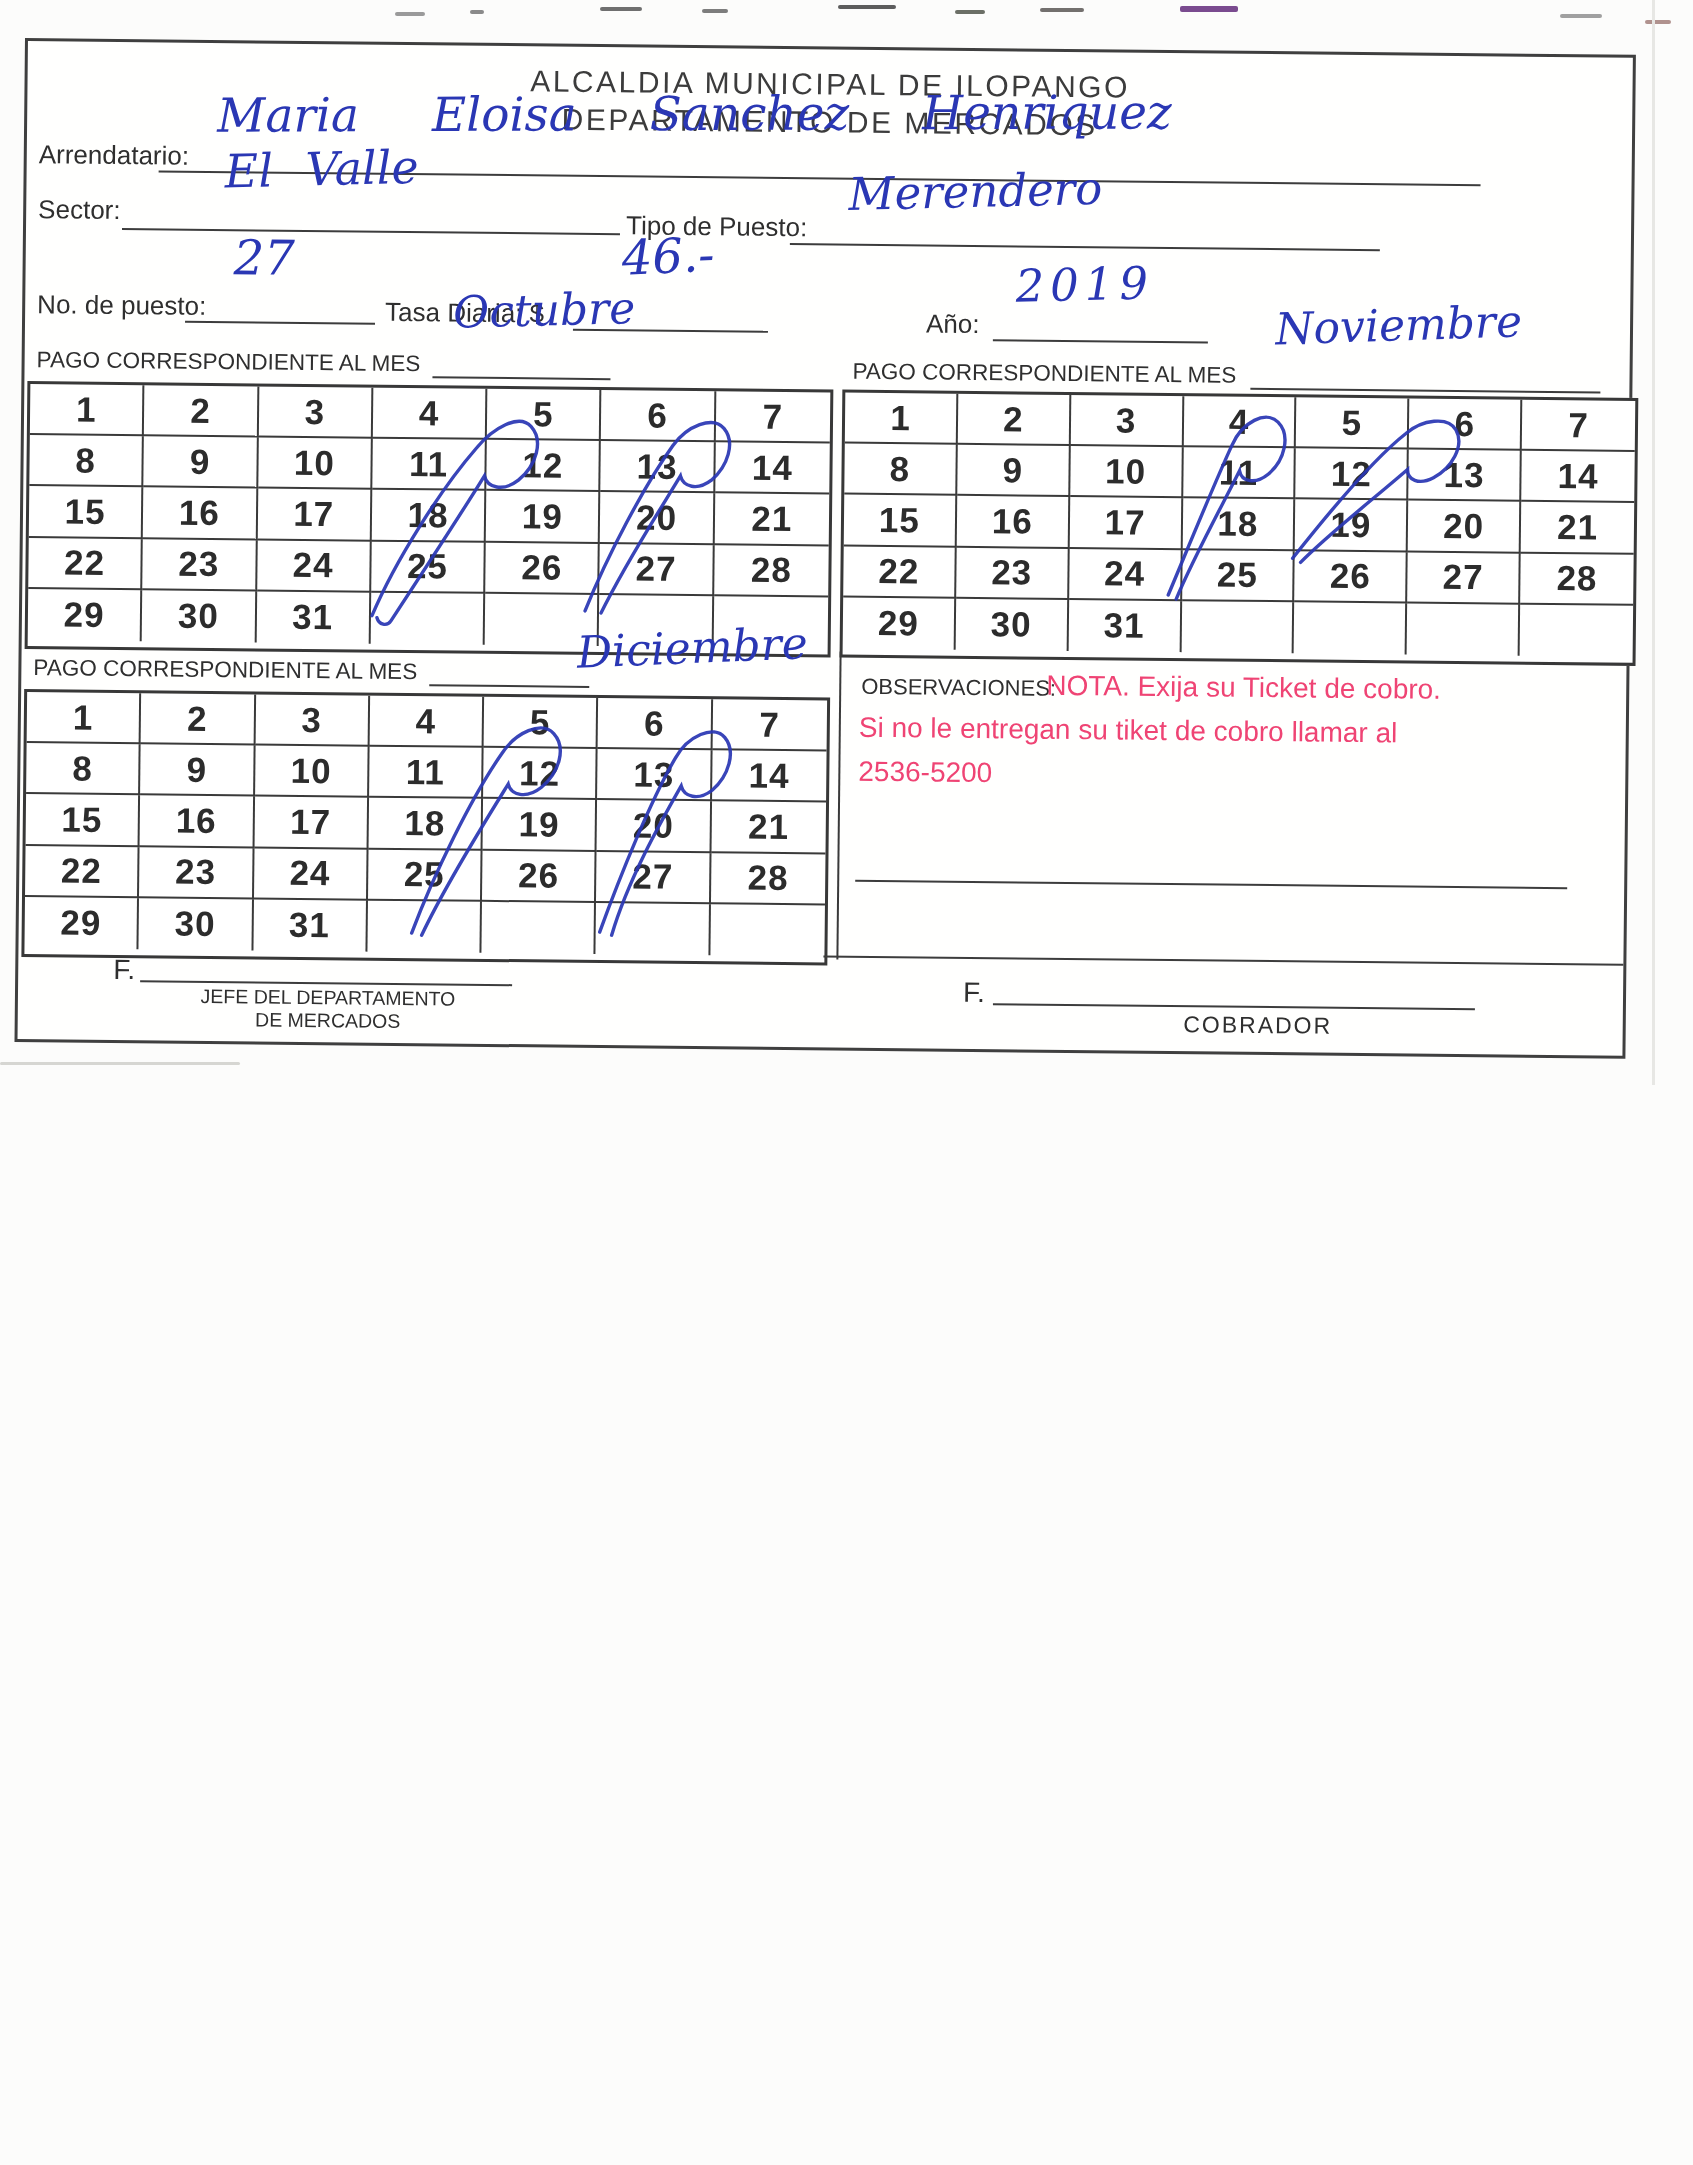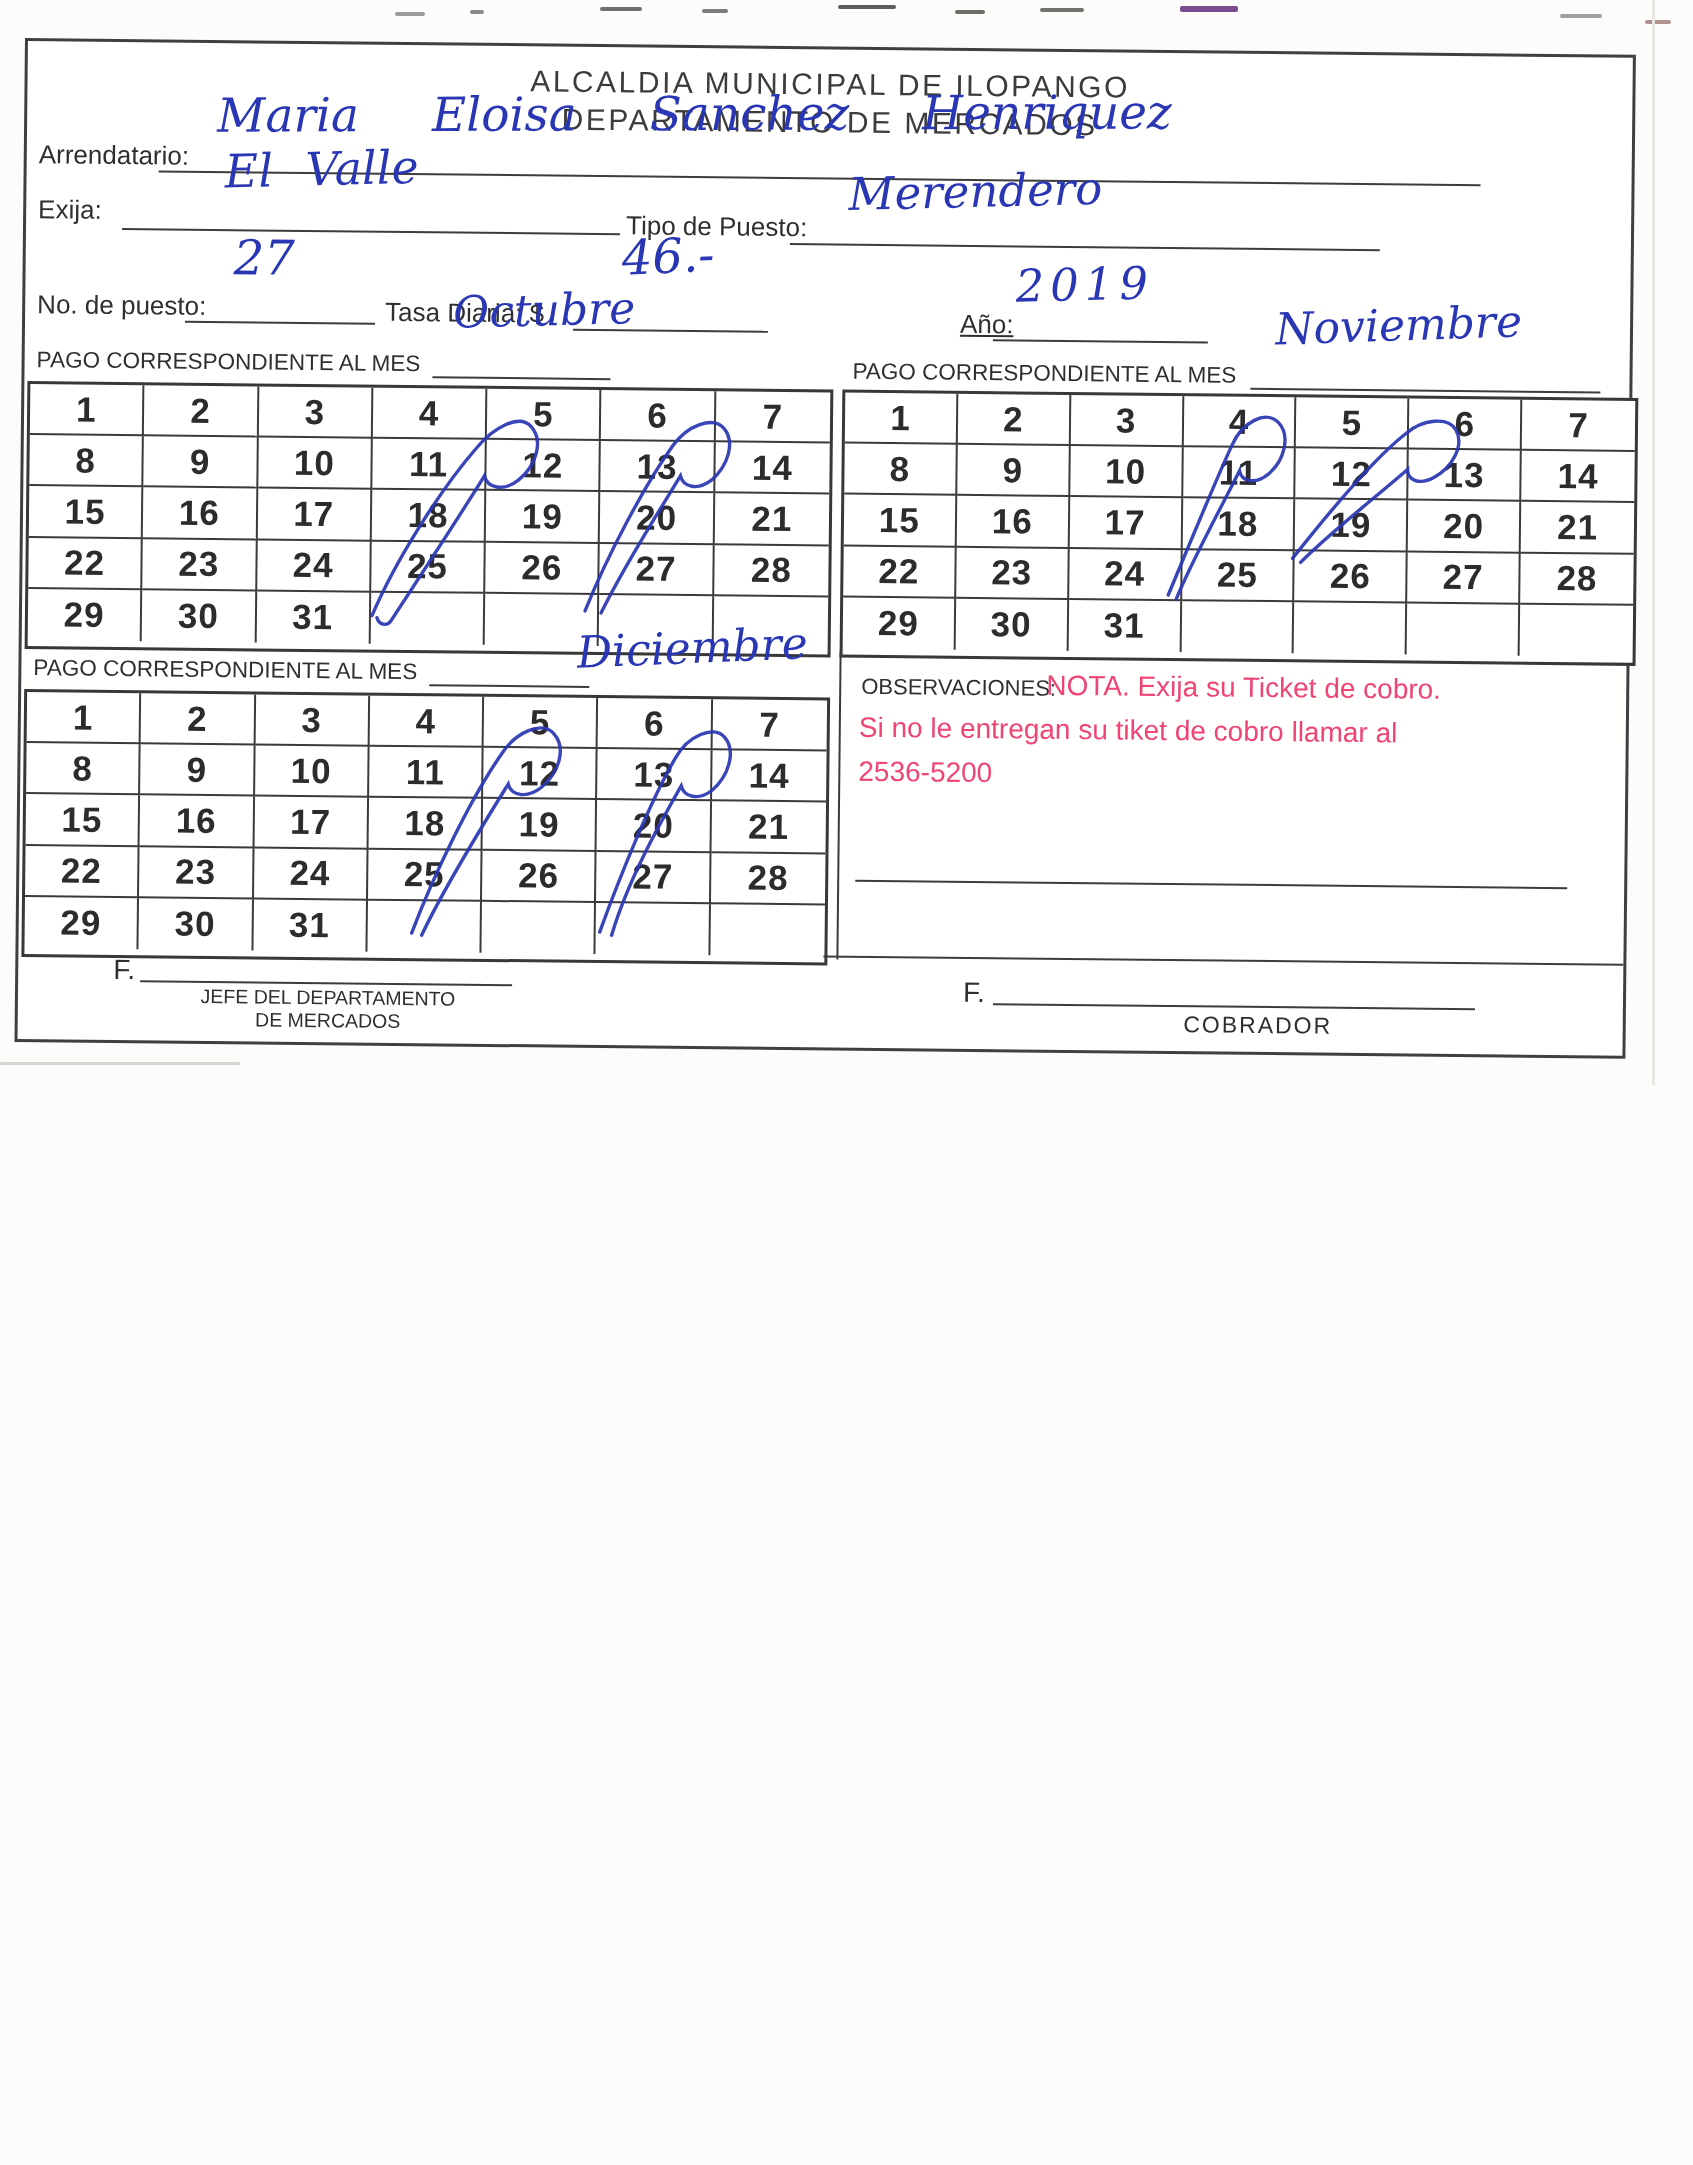--- a/index.html
+++ b/index.html
@@ -66,37 +66,37 @@
 
 <div class="card">
 
   <div class="abs title" style="top:18px;">ALCALDIA MUNICIPAL DE ILOPANGO</div>
   <div class="abs title" style="top:56px;">DEPARTAMENTO DE MERCADOS</div>
 
   <div class="abs label" style="left:12px;top:98px;font-size:26px;">Arrendatario:</div>
   <div class="uline" style="left:132px;top:128px;width:1322px;"></div>
   <div class="abs hw" style="left:190px;top:42px;font-size:47px;word-spacing:58px;transform:rotate(-0.8deg);">Maria Eloisa Sanchez Henriquez</div>
 
-  <div class="abs label" style="left:12px;top:153px;font-size:26px;">Exija:</div>
+  <div class="abs label" style="left:12px;top:153px;font-size:26px;">Sector:</div>
   <div class="uline" style="left:96px;top:186px;width:498px;"></div>
   <div class="abs hw" style="left:198px;top:102px;font-size:46px;word-spacing:18px;transform:rotate(-2deg);">El Valle</div>
 
   <div class="abs label" style="left:600px;top:163px;font-size:26px;">Tipo de Puesto:</div>
   <div class="uline" style="left:764px;top:194px;width:590px;"></div>
   <div class="abs hw" style="left:822px;top:118px;font-size:45px;transform:rotate(-2deg);">Merendero</div>
 
   <div class="abs label" style="left:12px;top:248px;font-size:26px;">No. de puesto:</div>
   <div class="uline" style="left:160px;top:278px;width:190px;"></div>
   <div class="abs hw" style="left:208px;top:190px;font-size:48px;">27</div>
 
   <div class="abs label" style="left:360px;top:252px;font-size:26px;">Tasa Diaria: $</div>
   <div class="uline" style="left:548px;top:282px;width:195px;"></div>
   <div class="abs hw" style="left:596px;top:184px;font-size:48px;transform:rotate(-3deg);">46.-</div>
 
-  <div class="abs label" style="left:935px;top:258px;font-size:26px;text-decoration:underline;">Año:</div>
+  <div class="abs label" style="left:901px;top:258px;font-size:26px;">Año:</div>
   <div class="uline" style="left:968px;top:288px;width:215px;"></div>
   <div class="abs hw" style="left:990px;top:210px;font-size:45px;letter-spacing:6px;transform:rotate(-2deg);">2019</div>
 
   <div class="abs label" style="left:12px;top:306px;font-size:22.5px;">PAGO CORRESPONDIENTE AL MES</div>
   <div class="uline" style="left:408px;top:331px;width:178px;"></div>
   <div class="abs hw" style="left:428px;top:242px;font-size:44px;transform:rotate(-2deg);">Octubre</div>
 
   <div class="cal" style="left:3px;top:340px;width:800px;height:262px;">
     <div class="cal-grid">
         <div class="cal-cell">1</div>

